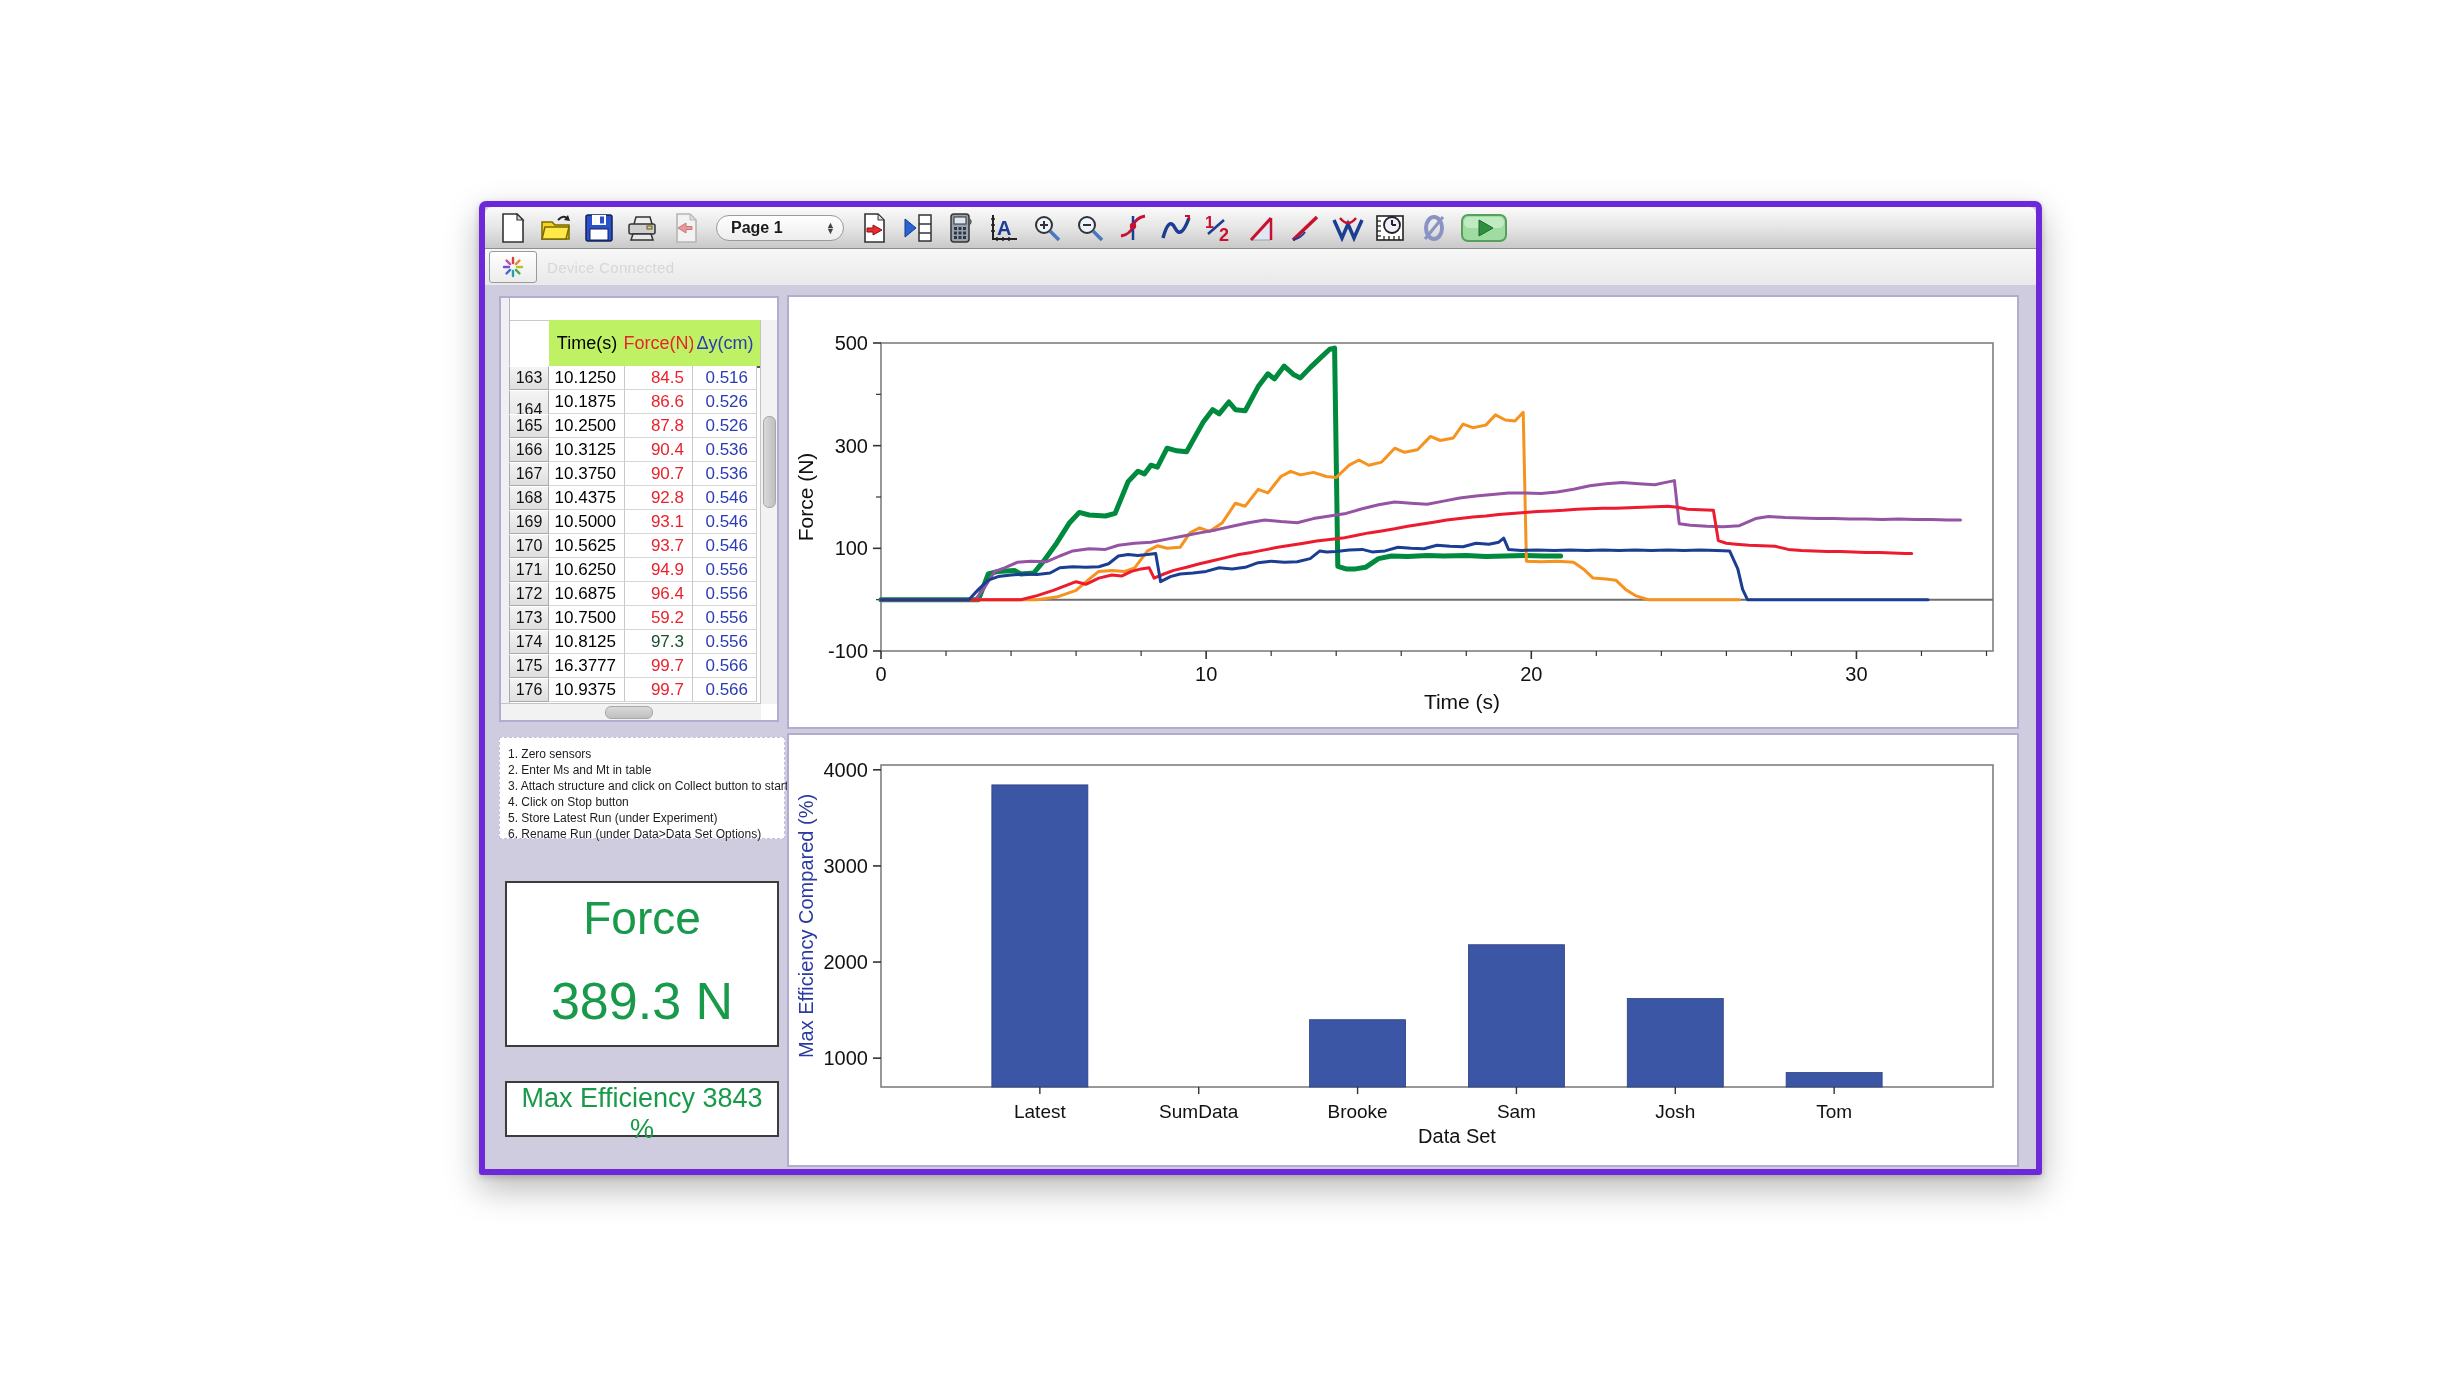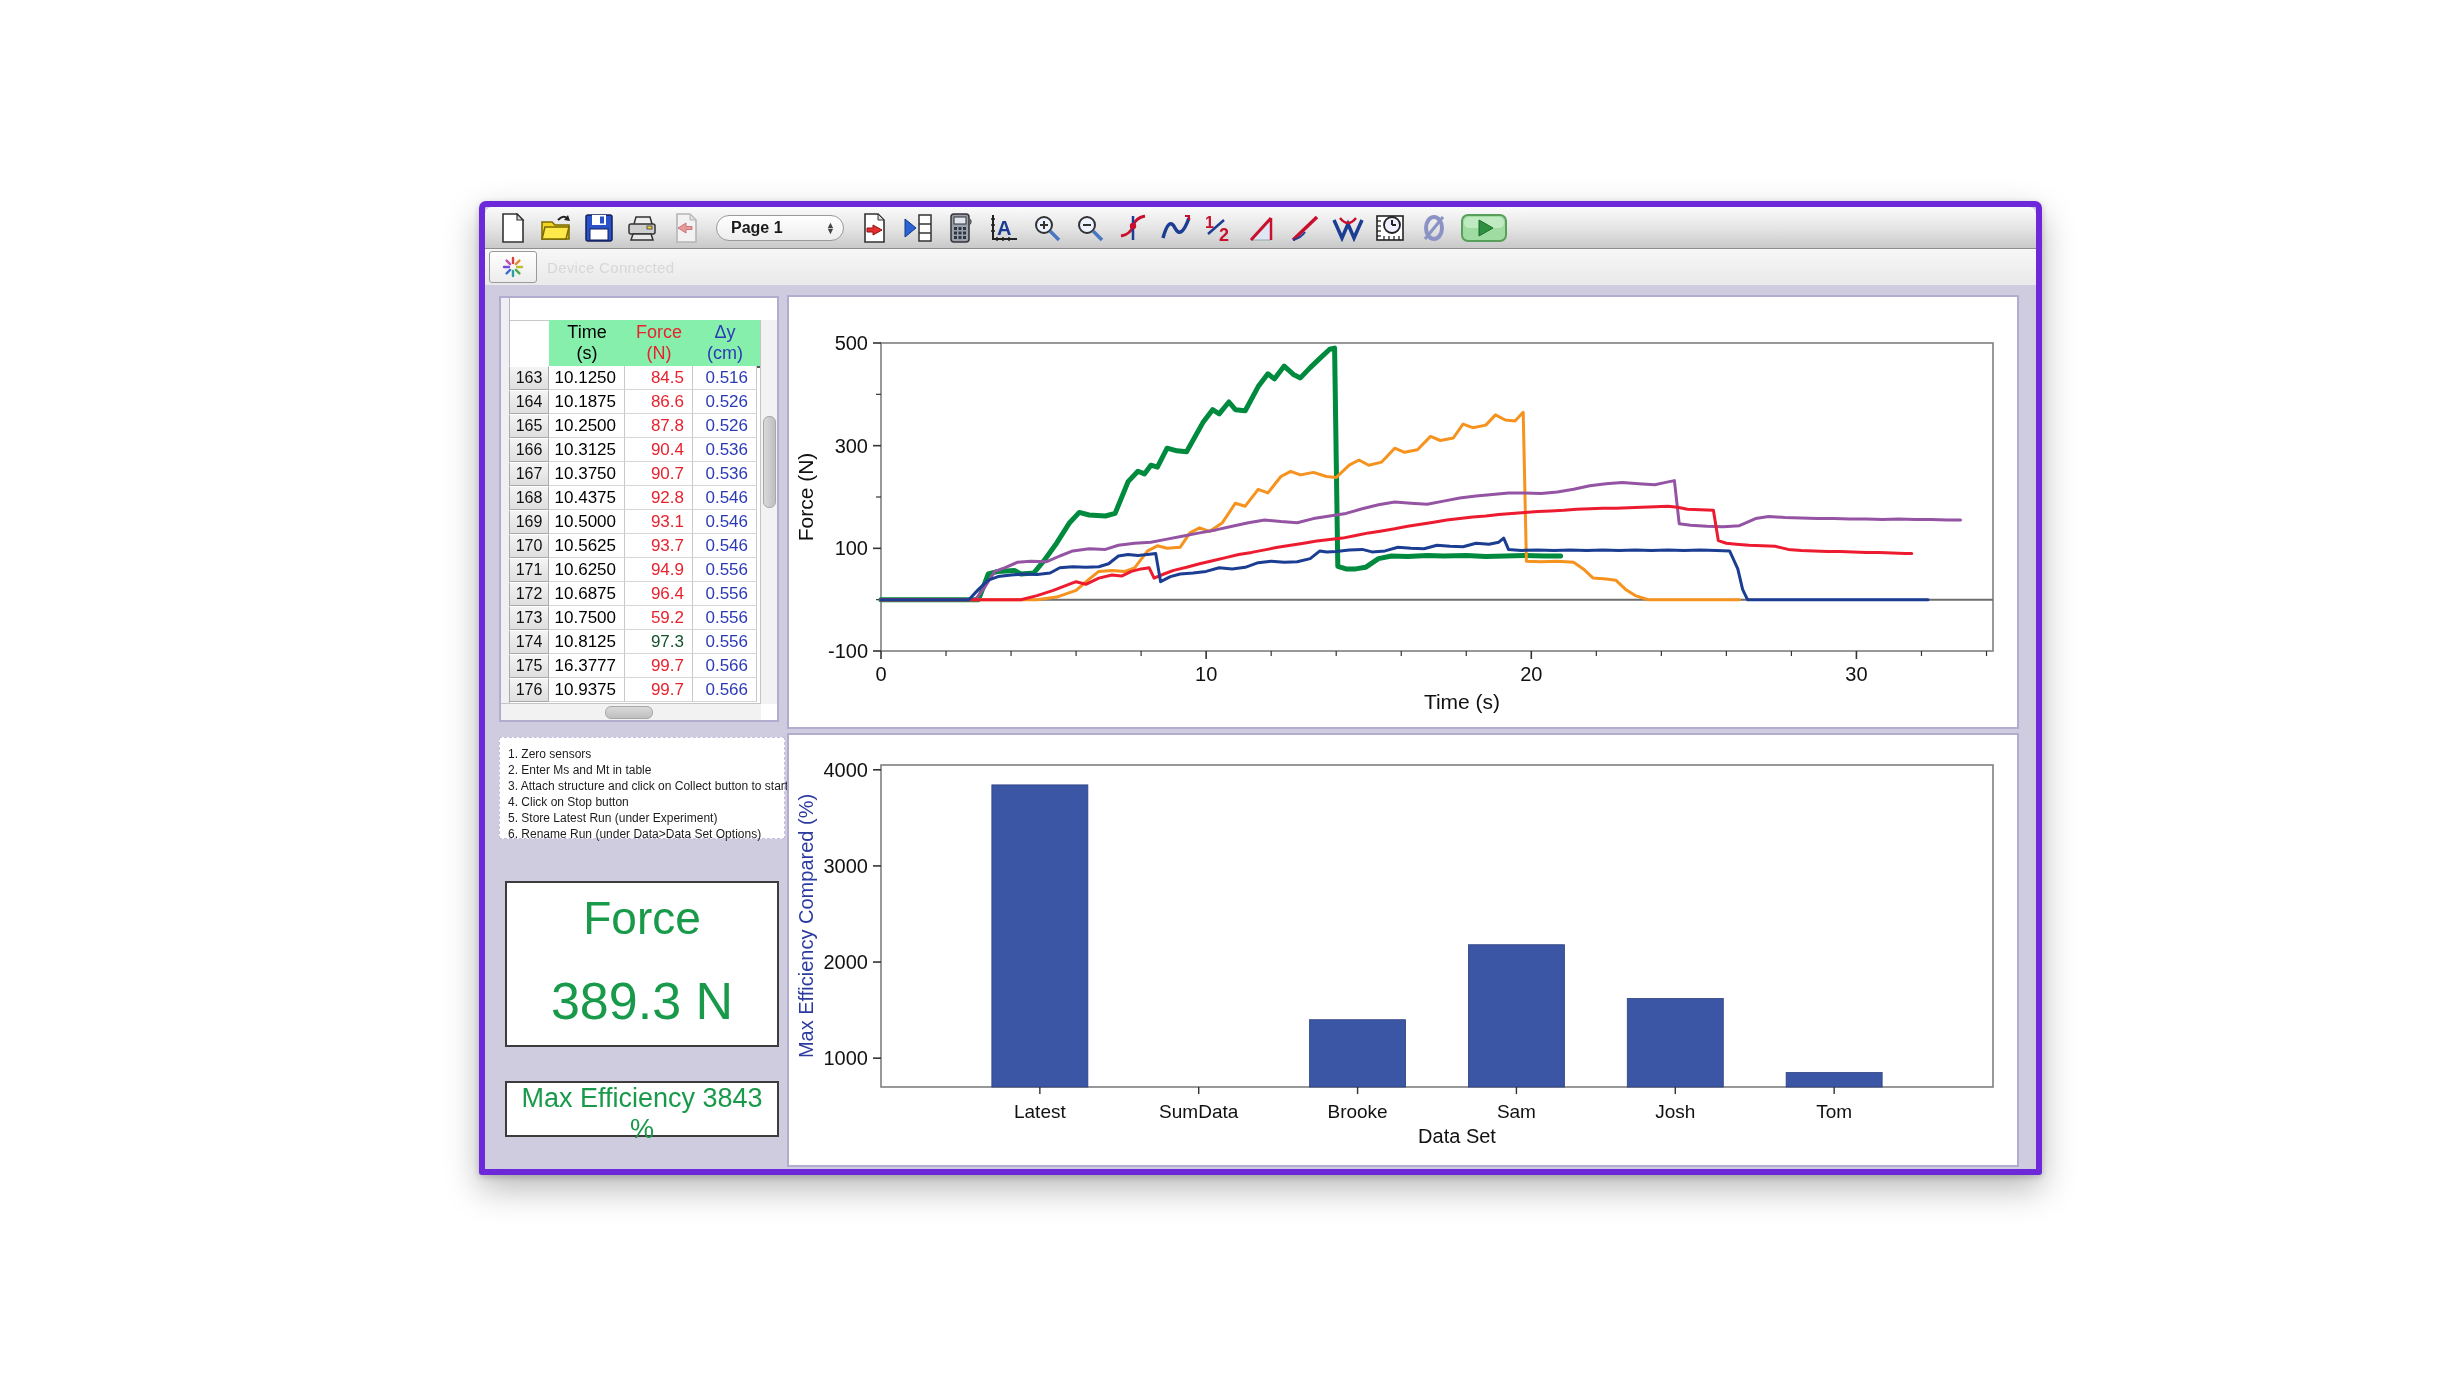--- a/index.html
+++ b/index.html
@@ -43,22 +43,22 @@
   .status-text{font-size:15px;color:#d7d7d7;margin-left:10px;letter-spacing:.3px;}
   
   .content{position:absolute;left:0;top:78px;right:0;bottom:0;background:#cfccdf;border-radius:0 0 3px 3px;}
   .panel{position:absolute;background:#ffffff;}
   .graph-panel{border:2px solid #b2adcf;box-sizing:border-box;}
   
   .table-panel{left:14px;top:11px;width:280px;height:426px;border:2px solid #b2adcf;box-sizing:border-box;background:#fff;}
   .dtbl{position:absolute;left:0;top:0;right:0;bottom:0;font-size:17px;}
   .dtbl .hstrip{position:absolute;left:0;top:0;height:22px;right:0;background:#fff;border-bottom:1px solid #c9c9c9;}
   .dtbl .gutter{position:absolute;left:0;top:0;bottom:16px;width:8px;background:#efeff4;border-right:1px solid #b5b5c5;}
-  .col-head{position:absolute;top:22px;height:46px;background:#86efac;border-bottom:2px solid #555;
-    display:flex;flex-direction:column;align-items:center;justify-content:center;line-height:21px;font-size:18px;}
+  .col-head{position:absolute;top:22px;height:46px;background:#bef264;border-bottom:2px solid #555;
+    display:flex;align-items:center;justify-content:center;line-height:21px;font-size:18px;}
   .rnum{background:linear-gradient(#f4f4f4,#dedede);border:1px solid #aaa;border-top:1px solid #fff;
     display:flex;align-items:center;justify-content:center;font-size:16px;color:#111;box-sizing:border-box;}
   .dcell{display:flex;align-items:center;justify-content:flex-end;padding-right:8px;box-sizing:border-box;
     border-right:1px solid #c9c9c9;border-bottom:1px solid #d6d6d6;background:#fff;}
   .vscroll{position:absolute;right:0;top:22px;bottom:16px;width:16px;background:#f2f2f2;border-left:1px solid #c5c5c5;}
   .vthumb{position:absolute;left:2px;width:11px;height:90px;background:linear-gradient(90deg,#d9d9d9,#bfbfbf);border-radius:6px;border:1px solid #a8a8a8;}
   .hscroll{position:absolute;left:0;right:16px;bottom:0;height:16px;background:#f2f2f2;border-top:1px solid #c5c5c5;}
   .hthumb{position:absolute;top:2px;height:11px;width:46px;left:104px;background:linear-gradient(#d9d9d9,#bfbfbf);border-radius:6px;border:1px solid #a8a8a8;}
   
   .instr{left:14px;top:452px;width:286px;height:102px;border:1px dashed #c2bedb;box-sizing:border-box;
@@ -293,21 +293,21 @@
           </div>
           <div class="col-head" style="left:192px;width:64px;color:#2b3bb6;border-right:1px solid #c9c9c9;">
             <span>Δy</span>
             <span>(cm)</span>
           </div>
           <div class="col-head" style="left:256px;width:4px;"></div>
           <div class="rnum" style="position:absolute;left:8px;top:68px;width:40px;height:24px;">163</div>
           <div class="dcell" style="position:absolute;left:48px;top:68px;width:76px;height:24px;color:#000;">10.1250</div>
           <div class="dcell" style="position:absolute;left:124px;top:68px;width:68px;height:24px;color:#e8232e;">84.5</div>
           <div class="dcell" style="position:absolute;left:192px;top:68px;width:64px;height:24px;color:#2b3bb6;">0.516</div>
-          <div class="rnum" style="position:absolute;left:8px;top:92px;width:40px;height:24px;">164</div>
+          <div class="rnum" style="position:absolute;left:8px;top:92px;width:40px;height:40px;">164</div>
           <div class="dcell" style="position:absolute;left:48px;top:92px;width:76px;height:24px;color:#000;">10.1875</div>
           <div class="dcell" style="position:absolute;left:124px;top:92px;width:68px;height:24px;color:#e8232e;">86.6</div>
           <div class="dcell" style="position:absolute;left:192px;top:92px;width:64px;height:24px;color:#2b3bb6;">0.526</div>
           <div class="rnum" style="position:absolute;left:8px;top:116px;width:40px;height:24px;">165</div>
           <div class="dcell" style="position:absolute;left:48px;top:116px;width:76px;height:24px;color:#000;">10.2500</div>
           <div class="dcell" style="position:absolute;left:124px;top:116px;width:68px;height:24px;color:#e8232e;">87.8</div>
           <div class="dcell" style="position:absolute;left:192px;top:116px;width:64px;height:24px;color:#2b3bb6;">0.526</div>
           <div class="rnum" style="position:absolute;left:8px;top:140px;width:40px;height:24px;">166</div>
           <div class="dcell" style="position:absolute;left:48px;top:140px;width:76px;height:24px;color:#000;">10.3125</div>
           <div class="dcell" style="position:absolute;left:124px;top:140px;width:68px;height:24px;color:#e8232e;">90.4</div>

